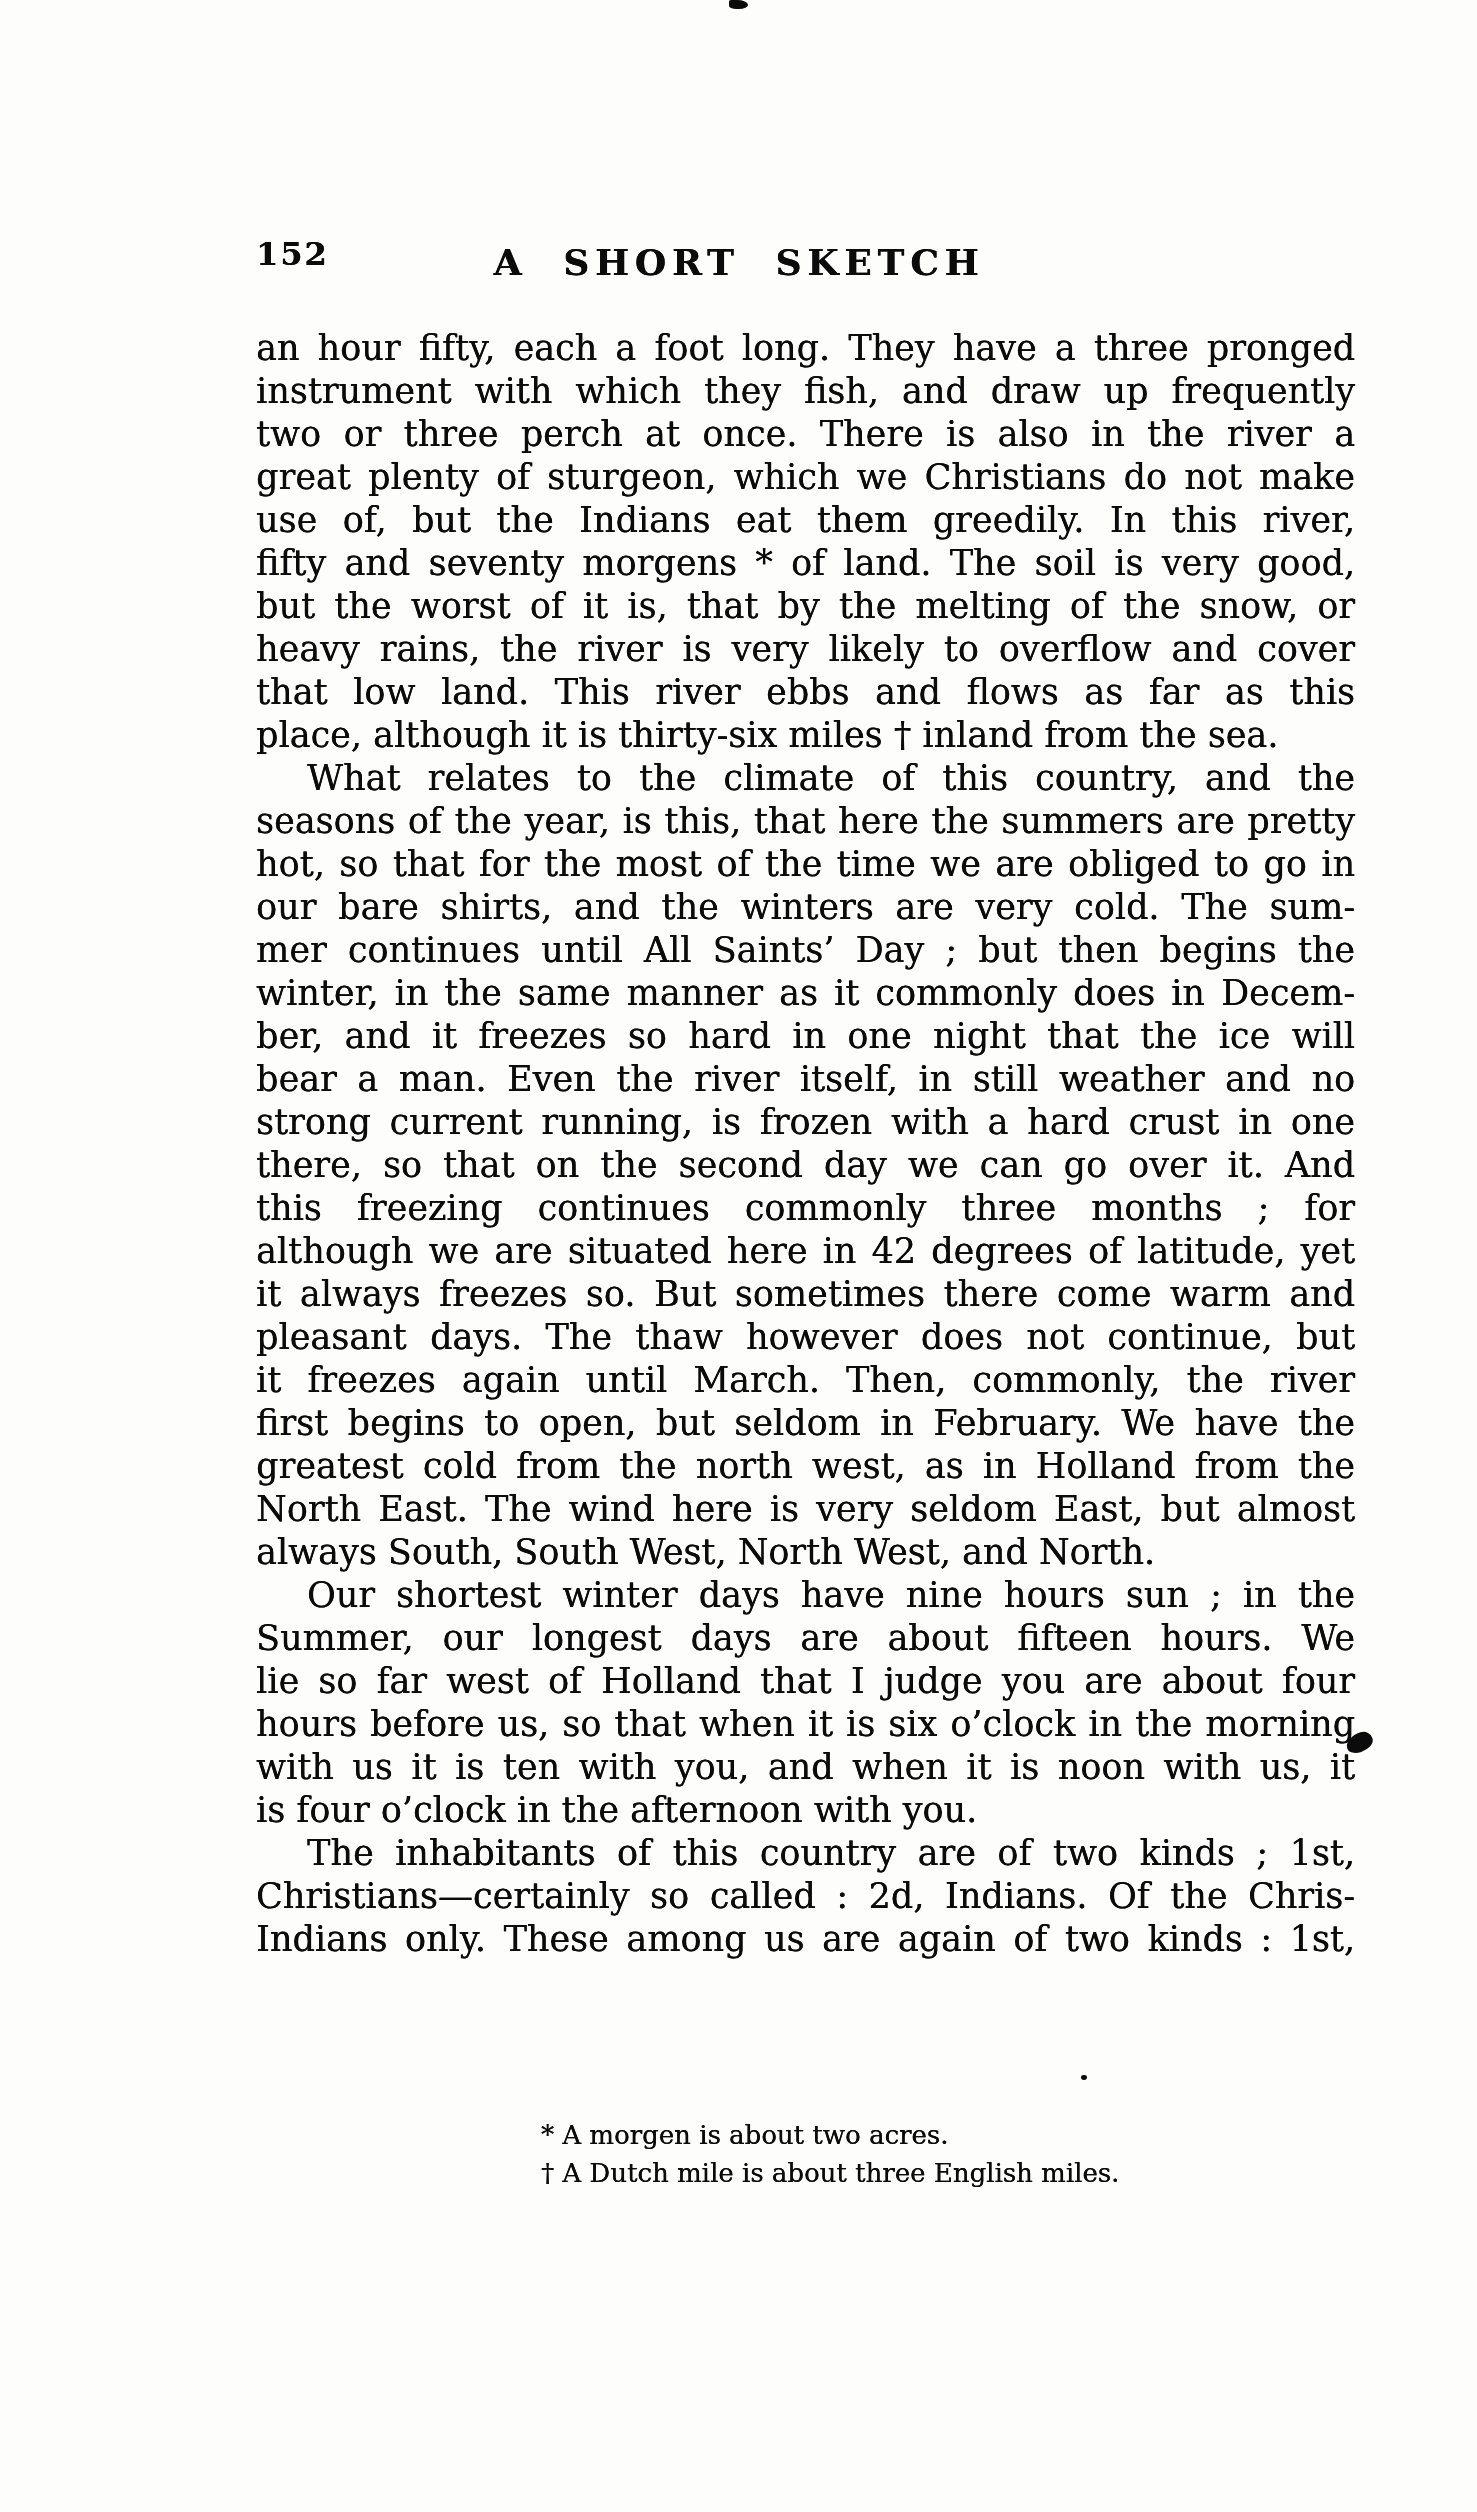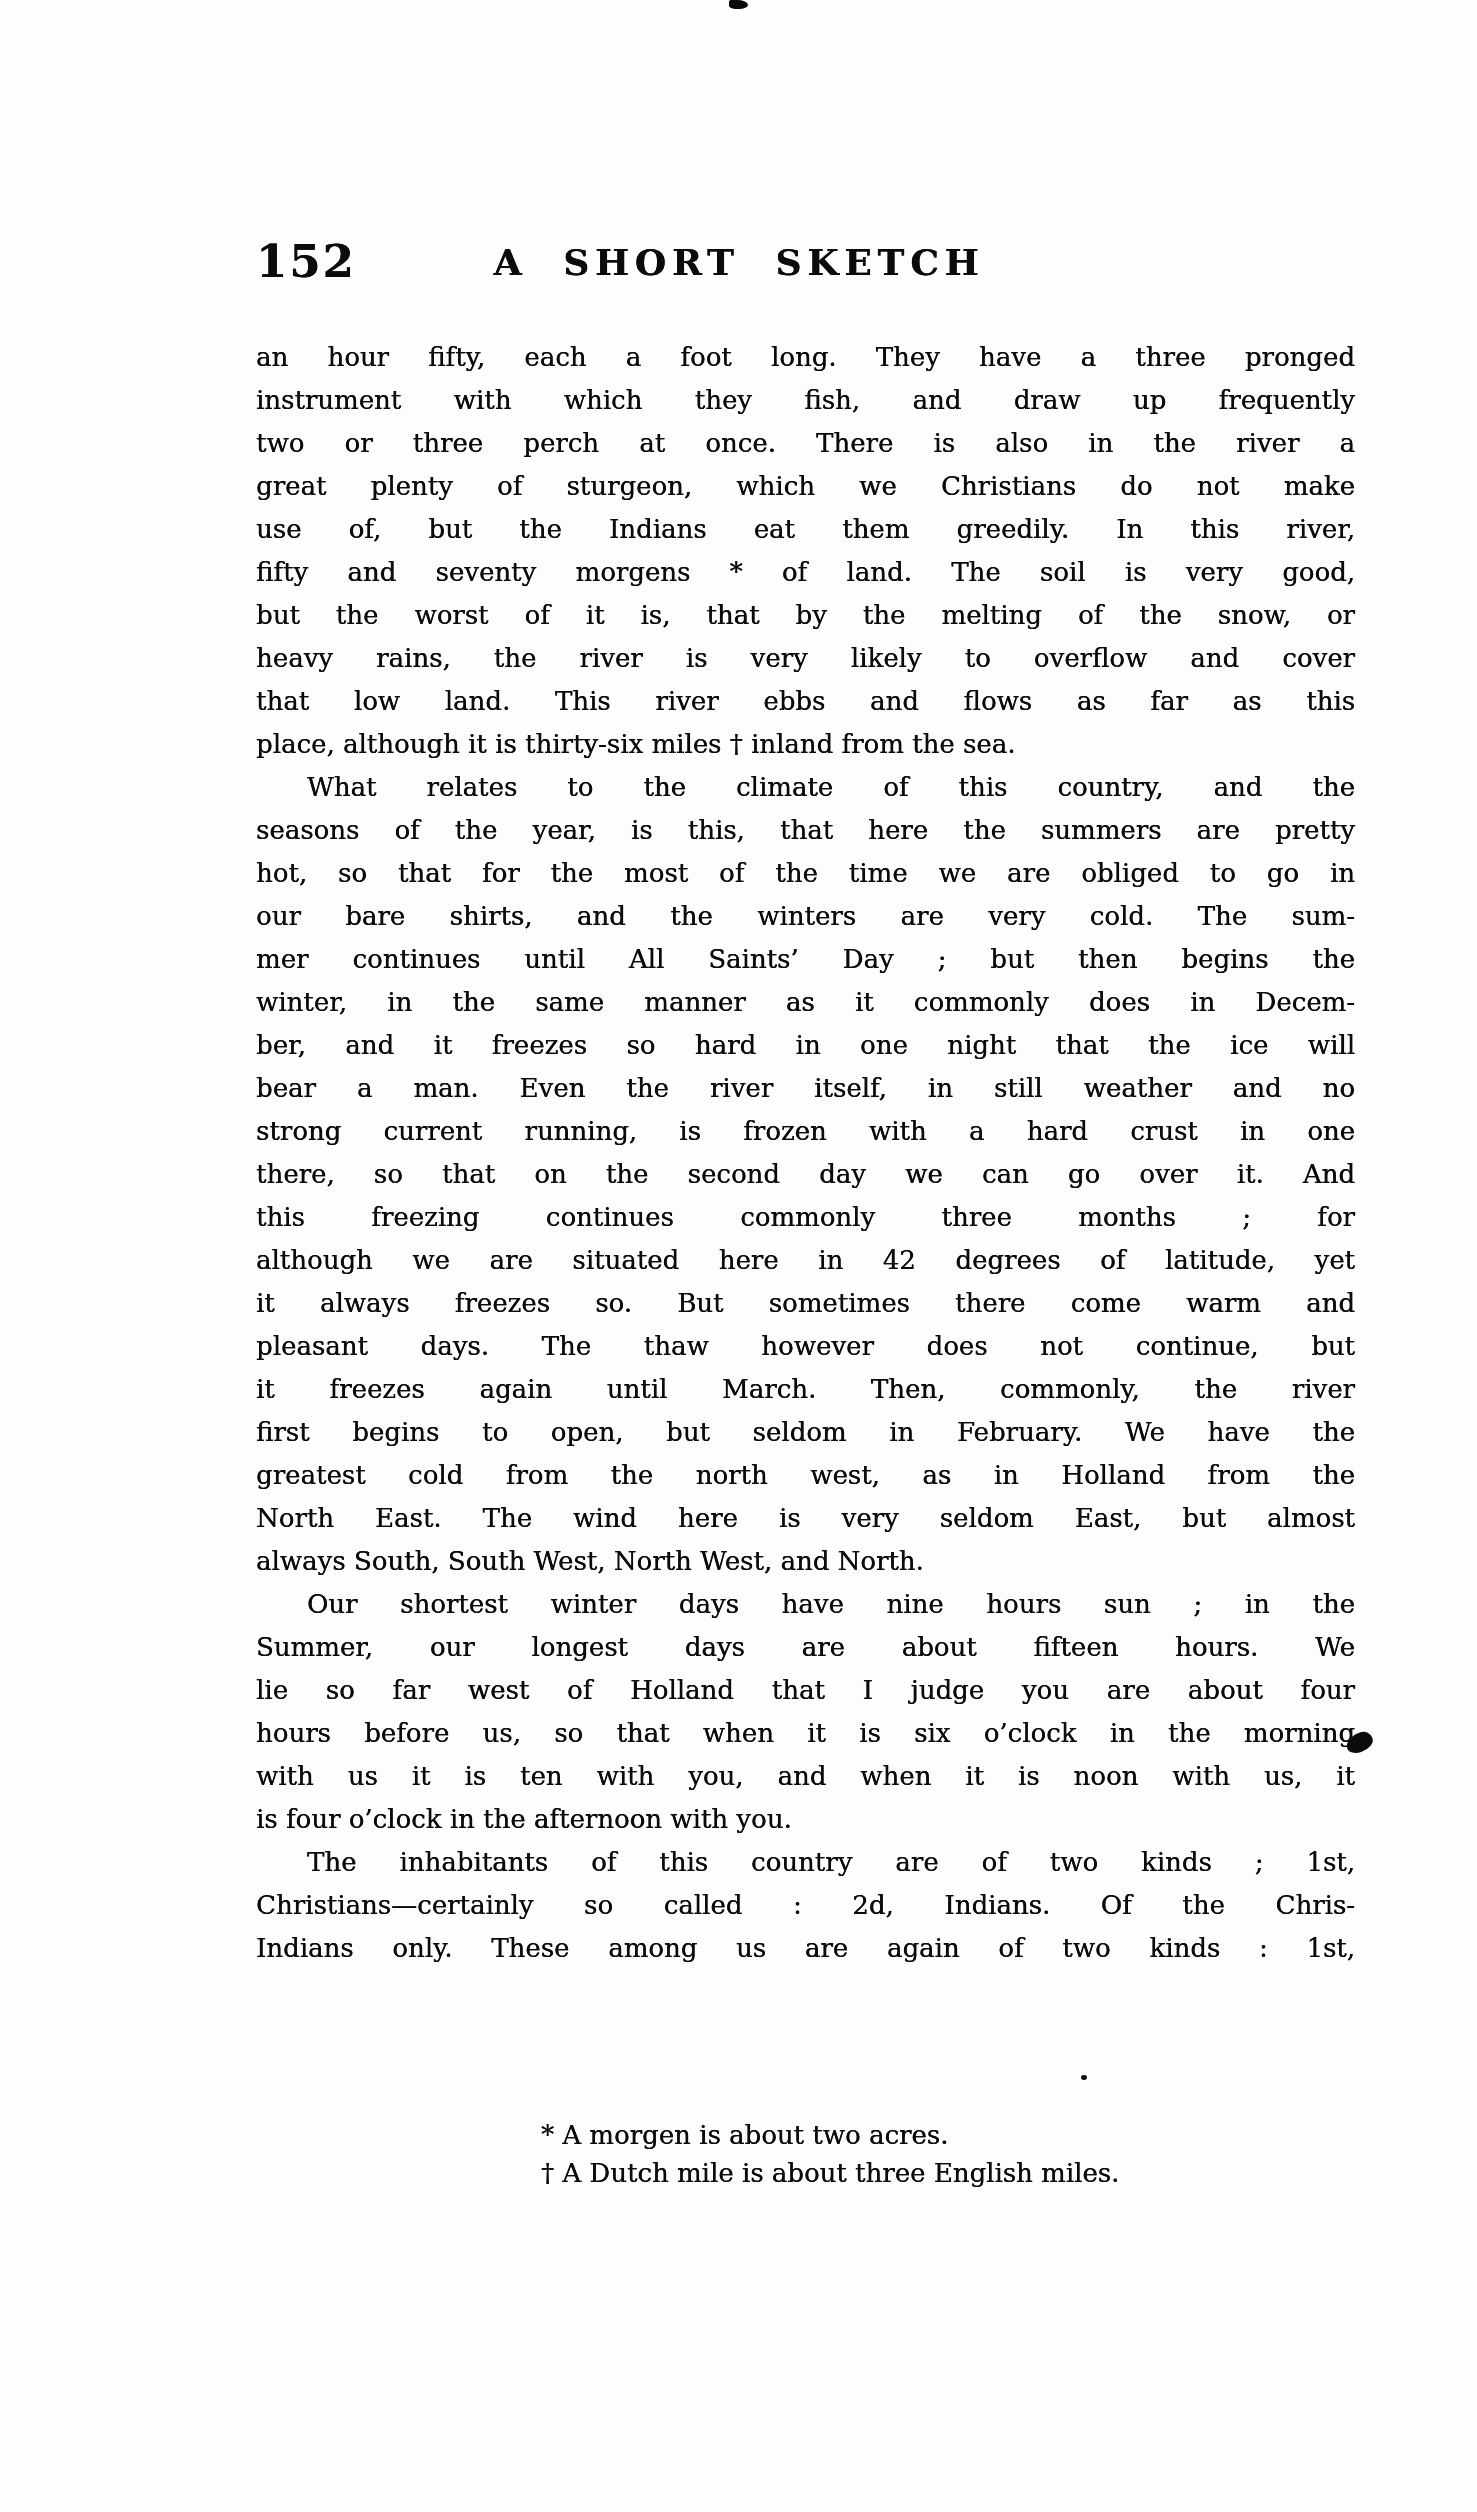--- a/index.html
+++ b/index.html
@@ -16,43 +16,43 @@
     width: 1478px;
     height: 2512px;
     background: #fdfdfc;
     color: #0b0b0b;
     font-family: "DejaVu Serif", "Liberation Serif", serif;
   }
   .folio {
     position: absolute;
     top: 235px;
     left: 256px;
-    font-size: 45px;
+    font-size: 32px;
     font-weight: bold;
     letter-spacing: 1.9px;
     text-shadow: 0.3px 0 0 currentColor;
   }
   .running-head {
     position: absolute;
     top: 241px;
     left: 0;
     width: 1478px;
     text-align: center;
     font-size: 36px;
     font-weight: bold;
     letter-spacing: 5.8px;
     word-spacing: 17.5px;
     text-shadow: 0.3px 0 0 currentColor;
   }
   .body-text {
     position: absolute;
     left: 256px;
-    top: 336px;
+    top: 327px;
     width: 1099px;
-    font-size: 26px;
+    font-size: 35px;
     line-height: 43px;
     text-shadow: 0.3px 0 0 currentColor;
   }
   .line {
     text-align: justify;
     text-align-last: justify;
   }
   .line.para-end {
     text-align-last: left;
   }

